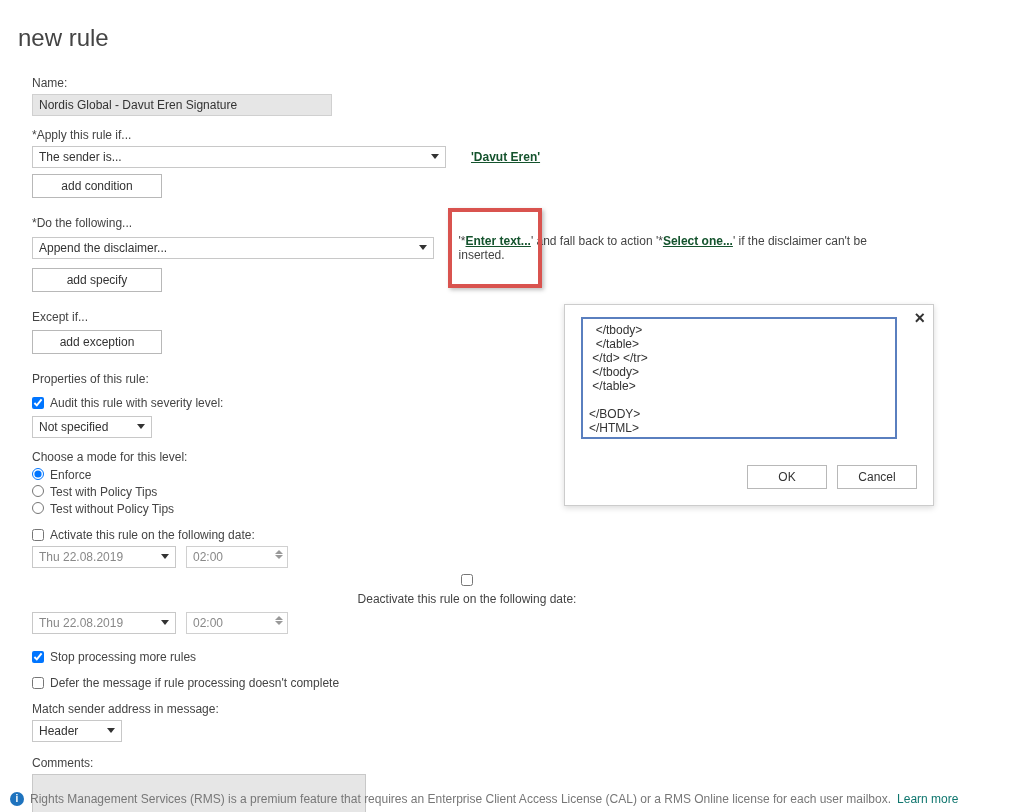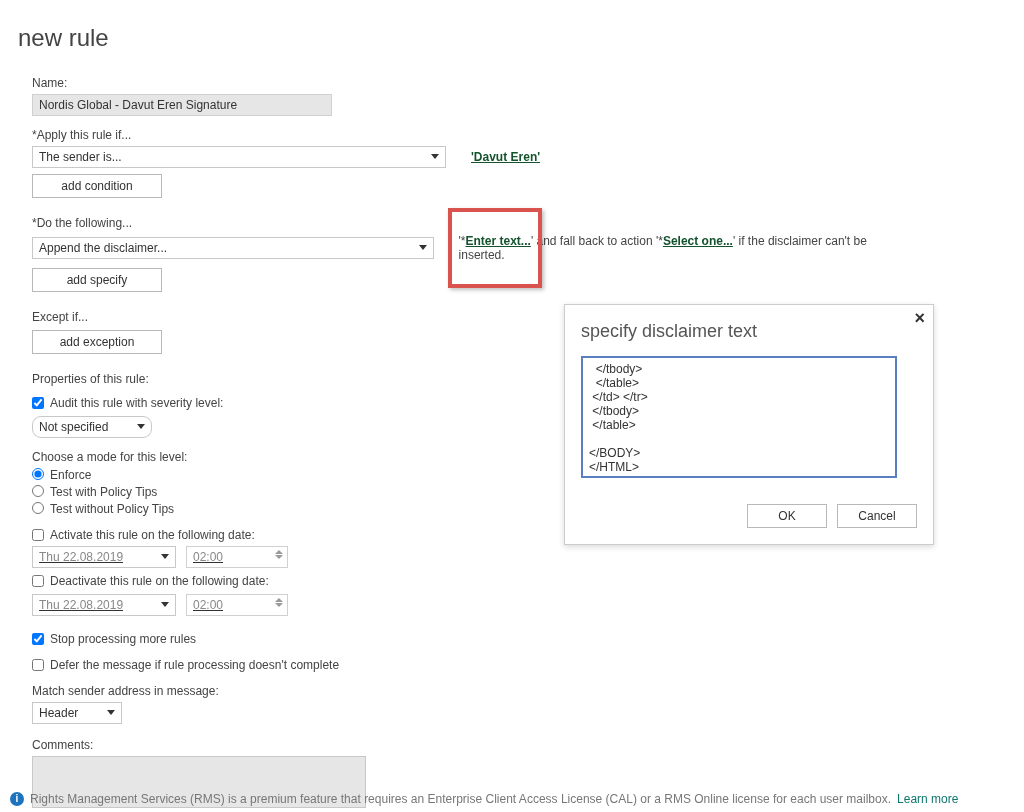--- a/index.html
+++ b/index.html
@@ -15,24 +15,24 @@
   .condition-row{display:flex;align-items:center;gap:25px;margin-bottom:6px;}
   .side-text{font-size:12px;color:#444;}
   .link-bold{color:#14532d;font-weight:600;text-decoration:underline;cursor:pointer;}
   .star{color:#444;}
   .btn-outline{width:128px;height:22px;border:1px solid #b8b8b8;background:#fff;font-size:12px;color:#333;text-align:center;line-height:22px;margin:6px 0 18px 0;cursor:pointer;}
   .props-title{font-size:12px;color:#444;margin:8px 0 10px 0;}
   .chk{display:flex;align-items:center;gap:6px;font-size:12px;color:#444;margin-bottom:6px;}
   .chk input{width:12px;height:12px;margin:0;}
   .mini-select{height:20px;border:1px solid #c8c8c8;background:#fff;font-size:12px;color:#333;padding:0 22px 0 6px;line-height:20px;position:relative;display:inline-block;}
   .mini-select .caret{position:absolute;right:6px;top:7px;border-left:4px solid transparent;border-right:4px solid transparent;border-top:5px solid #333;}
-  .sev-select{width:90px;margin-bottom:12px;border-radius:9px;}
+  .sev-select{width:90px;margin-bottom:12px;}
   .radio-row{display:flex;align-items:flex-start;gap:6px;font-size:12px;color:#444;margin-bottom:3px;}
   .radio-row input{width:12px;height:12px;margin:0;}
-  .date-row{display:flex;align-items:center;gap:10px;margin-bottom:6px;text-decoration:underline;}
+  .date-row{display:flex;align-items:center;gap:10px;margin-bottom:6px;}
   .date-select{width:114px;}
   .time-spin{width:76px;height:20px;border:1px solid #d0d0d0;background:#fff;font-size:12px;color:#888;padding:0 18px 0 6px;line-height:20px;position:relative;}
   .time-spin .updn{position:absolute;right:3px;top:2px;width:10px;}
   .time-spin .updn .up,.time-spin .updn .dn{width:0;height:0;border-left:4px solid transparent;border-right:4px solid transparent;display:block;margin:1px auto;}
   .time-spin .updn .up{border-bottom:4px solid #999;}
   .time-spin .updn .dn{border-top:4px solid #999;}
   .disabled-text{color:#888;}
   .header-select{width:60px;}
   .comments-box{width:332px;height:50px;border:1px solid #c8c8c8;background:#e6e6e6;margin-top:4px;}
   .footer-info{position:absolute;bottom:6px;left:10px;right:10px;font-size:12px;color:#777;display:flex;align-items:center;gap:6px;}
@@ -127,21 +127,21 @@
       </div>
       <div class="time-spin">
         <span>02:00</span>
         <span class="updn">
             <span class="up"></span>
             <span class="dn"></span>
           </span>
       </div>
     </div>
 
-    <div class="chk" style="">
+    <div class="chk" style="flex-direction:column;">
       <input type="checkbox" style="">
       <span>Deactivate this rule on the following date:</span>
     </div>
     <div class="date-row" style="margin-bottom:16px;">
       <div class="mini-select date-select disabled-text">
         <span>Thu 22.08.2019</span>
         <span class="caret"></span>
       </div>
       <div class="time-spin">
         <span>02:00</span>
@@ -170,21 +170,20 @@
 
     <div class="label">Comments:</div>
     <div class="comments-box"></div>
   </div>
 </div>
 
 <div class="red-box"></div>
 
 <div class="dialog">
   <div class="close">×</div>
-  <div class="dialog-title">specify disclaimer text</div>
   <textarea class="dialog-textarea" style="">  &lt;/tbody&gt;
   &lt;/table&gt;
  &lt;/td&gt; &lt;/tr&gt;
  &lt;/tbody&gt;
  &lt;/table&gt;
 
 &lt;/BODY&gt;
 &lt;/HTML&gt;</textarea>
   <div class="dialog-buttons">
     <div class="dlg-btn">OK</div>

